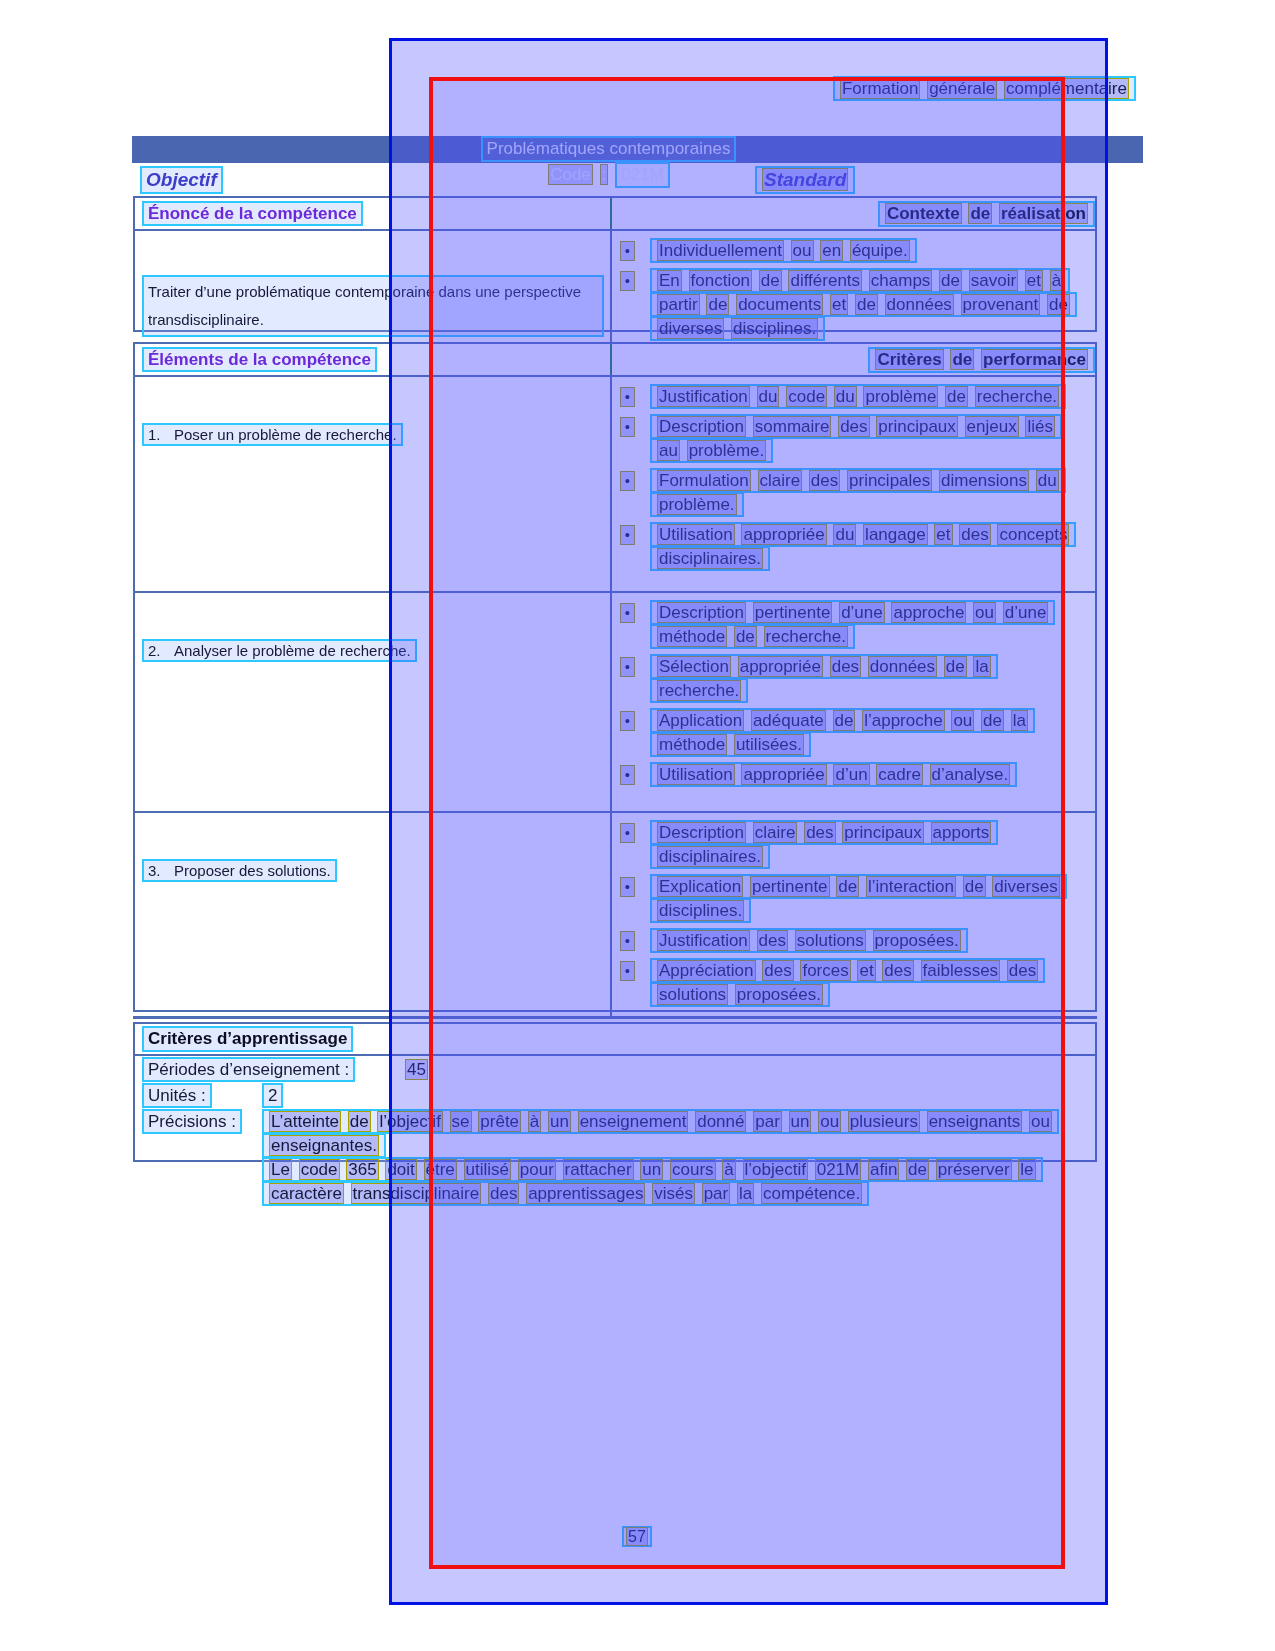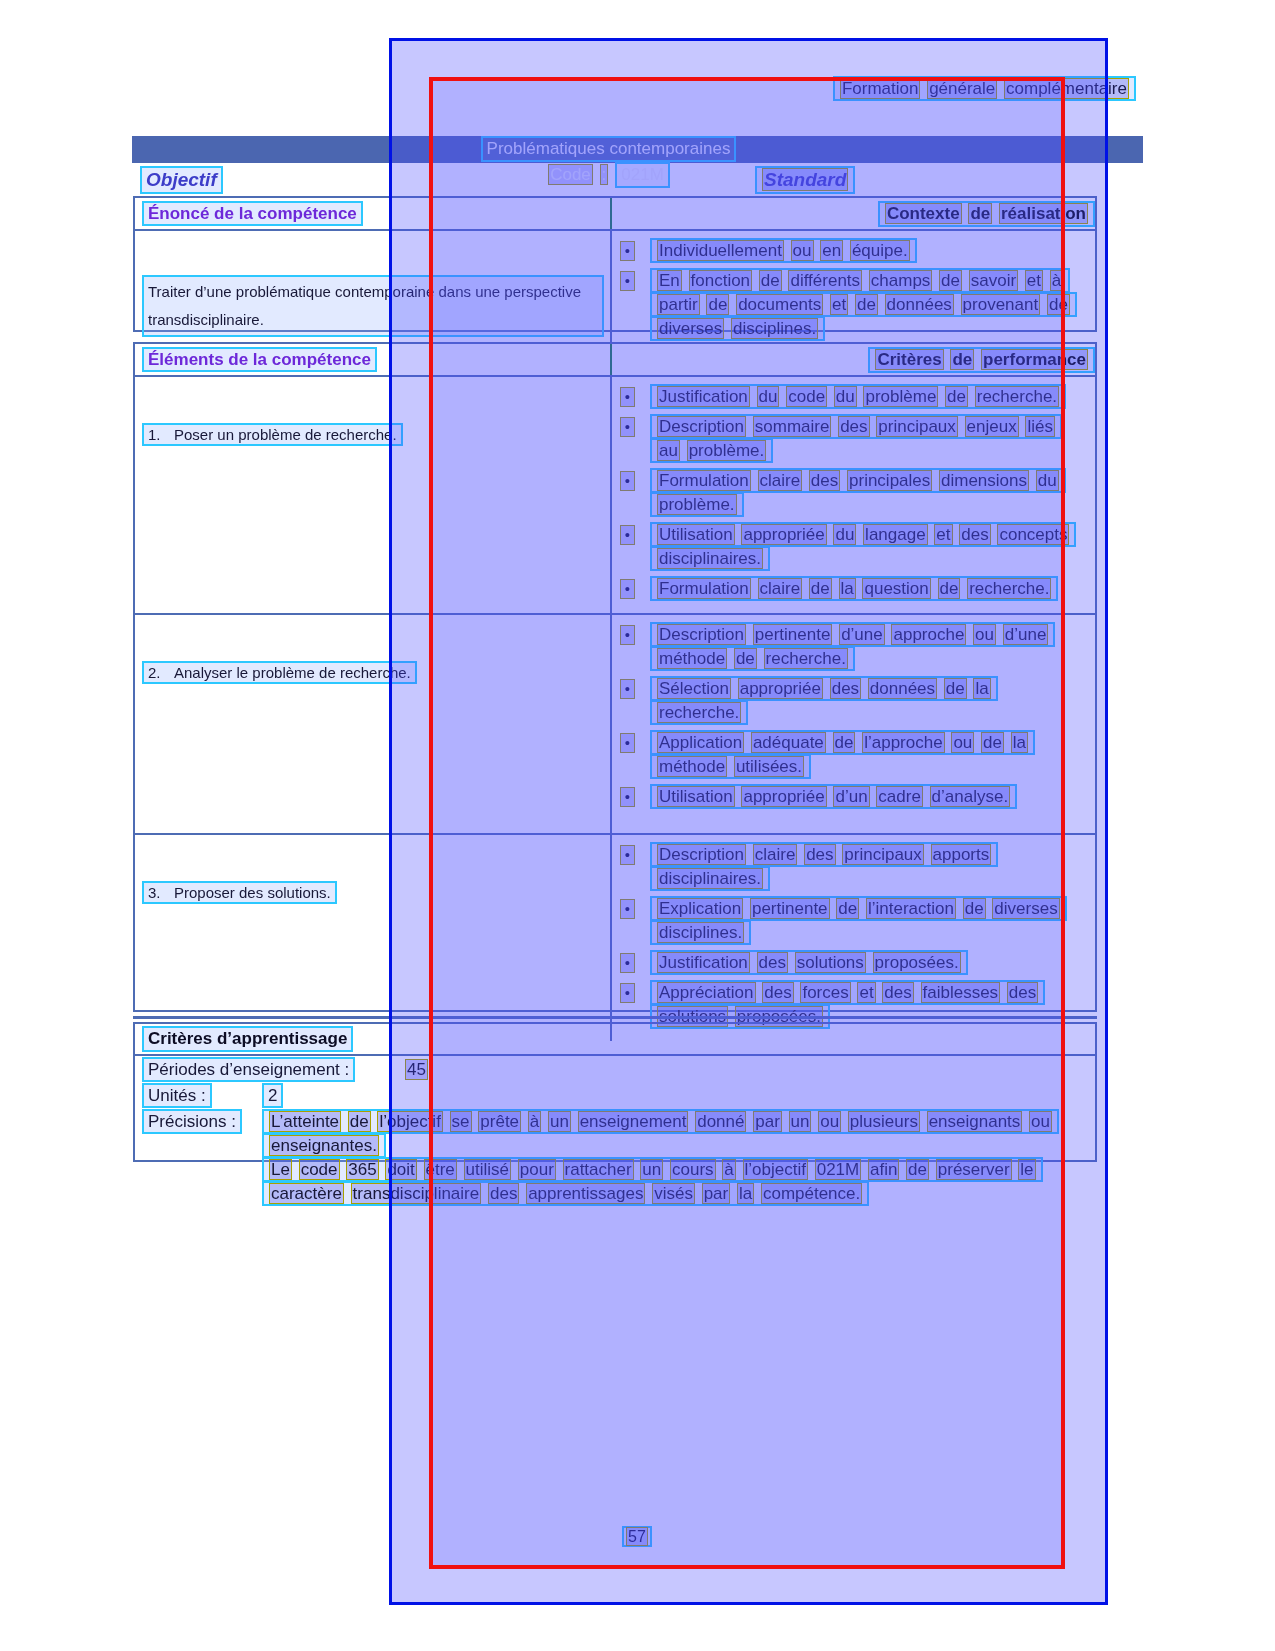--- a/index.html
+++ b/index.html
@@ -113,21 +113,20 @@
     <div class="trow" style="min-height:214px;">
       <div class="cellL">
         <span class="lb"><span class="num">1.</span><span>Poser un problème de recherche.</span></span>
       </div>
       <div class="cellR">
         <ul class="crit">
           <li><span class="lb"><span class="w">Justification</span> <span class="w">du</span> <span class="w">code</span> <span class="w">du</span> <span class="w">problème</span> <span class="w">de</span> <span class="w">recherche.</span></span></li>
           <li><span class="lb"><span class="w">Description</span> <span class="w">sommaire</span> <span class="w">des</span> <span class="w">principaux</span> <span class="w">enjeux</span> <span class="w">liés</span> <span class="w">au</span> <span class="w">problème.</span></span></li>
           <li><span class="lb"><span class="w">Formulation</span> <span class="w">claire</span> <span class="w">des</span> <span class="w">principales</span> <span class="w">dimensions</span> <span class="w">du</span> <span class="w">problème.</span></span></li>
           <li><span class="lb"><span class="w">Utilisation</span> <span class="w">appropriée</span> <span class="w">du</span> <span class="w">langage</span> <span class="w">et</span> <span class="w">des</span> <span class="w">concepts</span> <span class="w">disciplinaires.</span></span></li>
-          <li><span class="lb"><span class="w">Formulation</span> <span class="w">claire</span> <span class="w">de</span> <span class="w">la</span> <span class="w">question</span> <span class="w">de</span> <span class="w">recherche.</span></span></li>
         </ul>
       </div>
     </div>
 
     <div class="trow" style="min-height:218px;">
       <div class="cellL">
         <span class="lb"><span class="num">2.</span><span>Analyser le problème de recherche.</span></span>
       </div>
       <div class="cellR">
         <ul class="crit">

